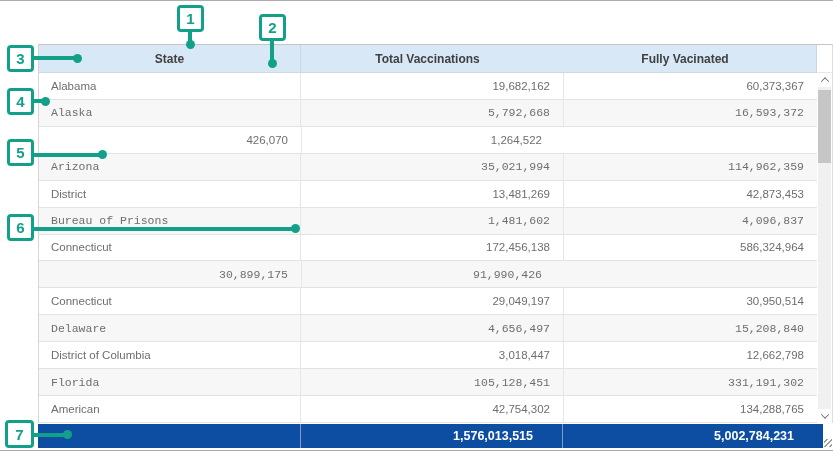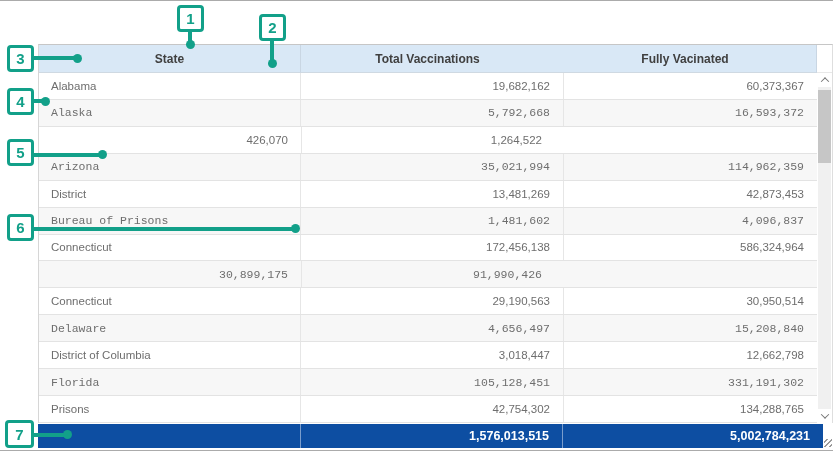--- a/index.html
+++ b/index.html
@@ -50,21 +50,21 @@
   .chev { display:block; width:6px; height:6px; border-left:1.6px solid #757575; border-top:1.6px solid #757575; }
   .chev.up   { transform:rotate(45deg) translate(1px,1px); }
   .chev.down { transform:rotate(225deg) translate(1px,1px); }
 
   
   .totals { position:absolute; left:38px; top:424px; width:785px; height:24px; background:#0d4ea2; display:flex; }
   .tcell { display:flex; align-items:center; color:#ffffff; font-size:12.5px; font-weight:bold; }
   .tcell.t1 { width:263px; border-right:1px solid rgba(255,255,255,0.45); }
   .tcell.t2 { width:262px; border-right:1px solid rgba(255,255,255,0.45); }
   .tcell.t3 { width:260px; }
-  .tcell.num { justify-content:flex-end; padding-right:13px; }
+  .tcell.num { justify-content:flex-end; padding-right:29px; }
 
   .grip {
     position:absolute; left:824px; top:439px; width:8px; height:8px;
     background:repeating-linear-gradient(135deg, transparent 0 2px, #9a9a9a 2px 3.3px);
   }
 
   
   .co-box {
     position:absolute; width:27px; height:27px; background:#ffffff;
     border:3px solid #12a089; border-radius:4px; z-index:5;
@@ -123,40 +123,40 @@
     <div class="cell c-state">Connecticut</div>
     <div class="cell c-num">172,456,138</div>
     <div class="cell c-num last">586,324,964</div>
   </div>
         <div class="trow alt">
     <div class="cell c-num">30,899,175</div>
     <div class="cell c-num last">91,990,426</div>
   </div>
         <div class="trow">
     <div class="cell c-state">Connecticut</div>
-    <div class="cell c-num">29,190,563</div>
+    <div class="cell c-num">29,049,197</div>
     <div class="cell c-num last">30,950,514</div>
   </div>
         <div class="trow alt">
     <div class="cell c-state">Delaware</div>
     <div class="cell c-num">4,656,497</div>
     <div class="cell c-num last">15,208,840</div>
   </div>
         <div class="trow">
     <div class="cell c-state">District of Columbia</div>
     <div class="cell c-num">3,018,447</div>
     <div class="cell c-num last">12,662,798</div>
   </div>
         <div class="trow alt">
     <div class="cell c-state">Florida</div>
     <div class="cell c-num">105,128,451</div>
     <div class="cell c-num last">331,191,302</div>
   </div>
         <div class="trow">
-    <div class="cell c-state">Prisons</div>
+    <div class="cell c-state">American</div>
     <div class="cell c-num">42,754,302</div>
     <div class="cell c-num last">134,288,765</div>
   </div>
       </div>
 
     <div class="scrollbar">
       <div class="sb-track"></div>
       <div class="sb-thumb"></div>
       <div class="sb-btn up">
         <span class="chev up"></span>

